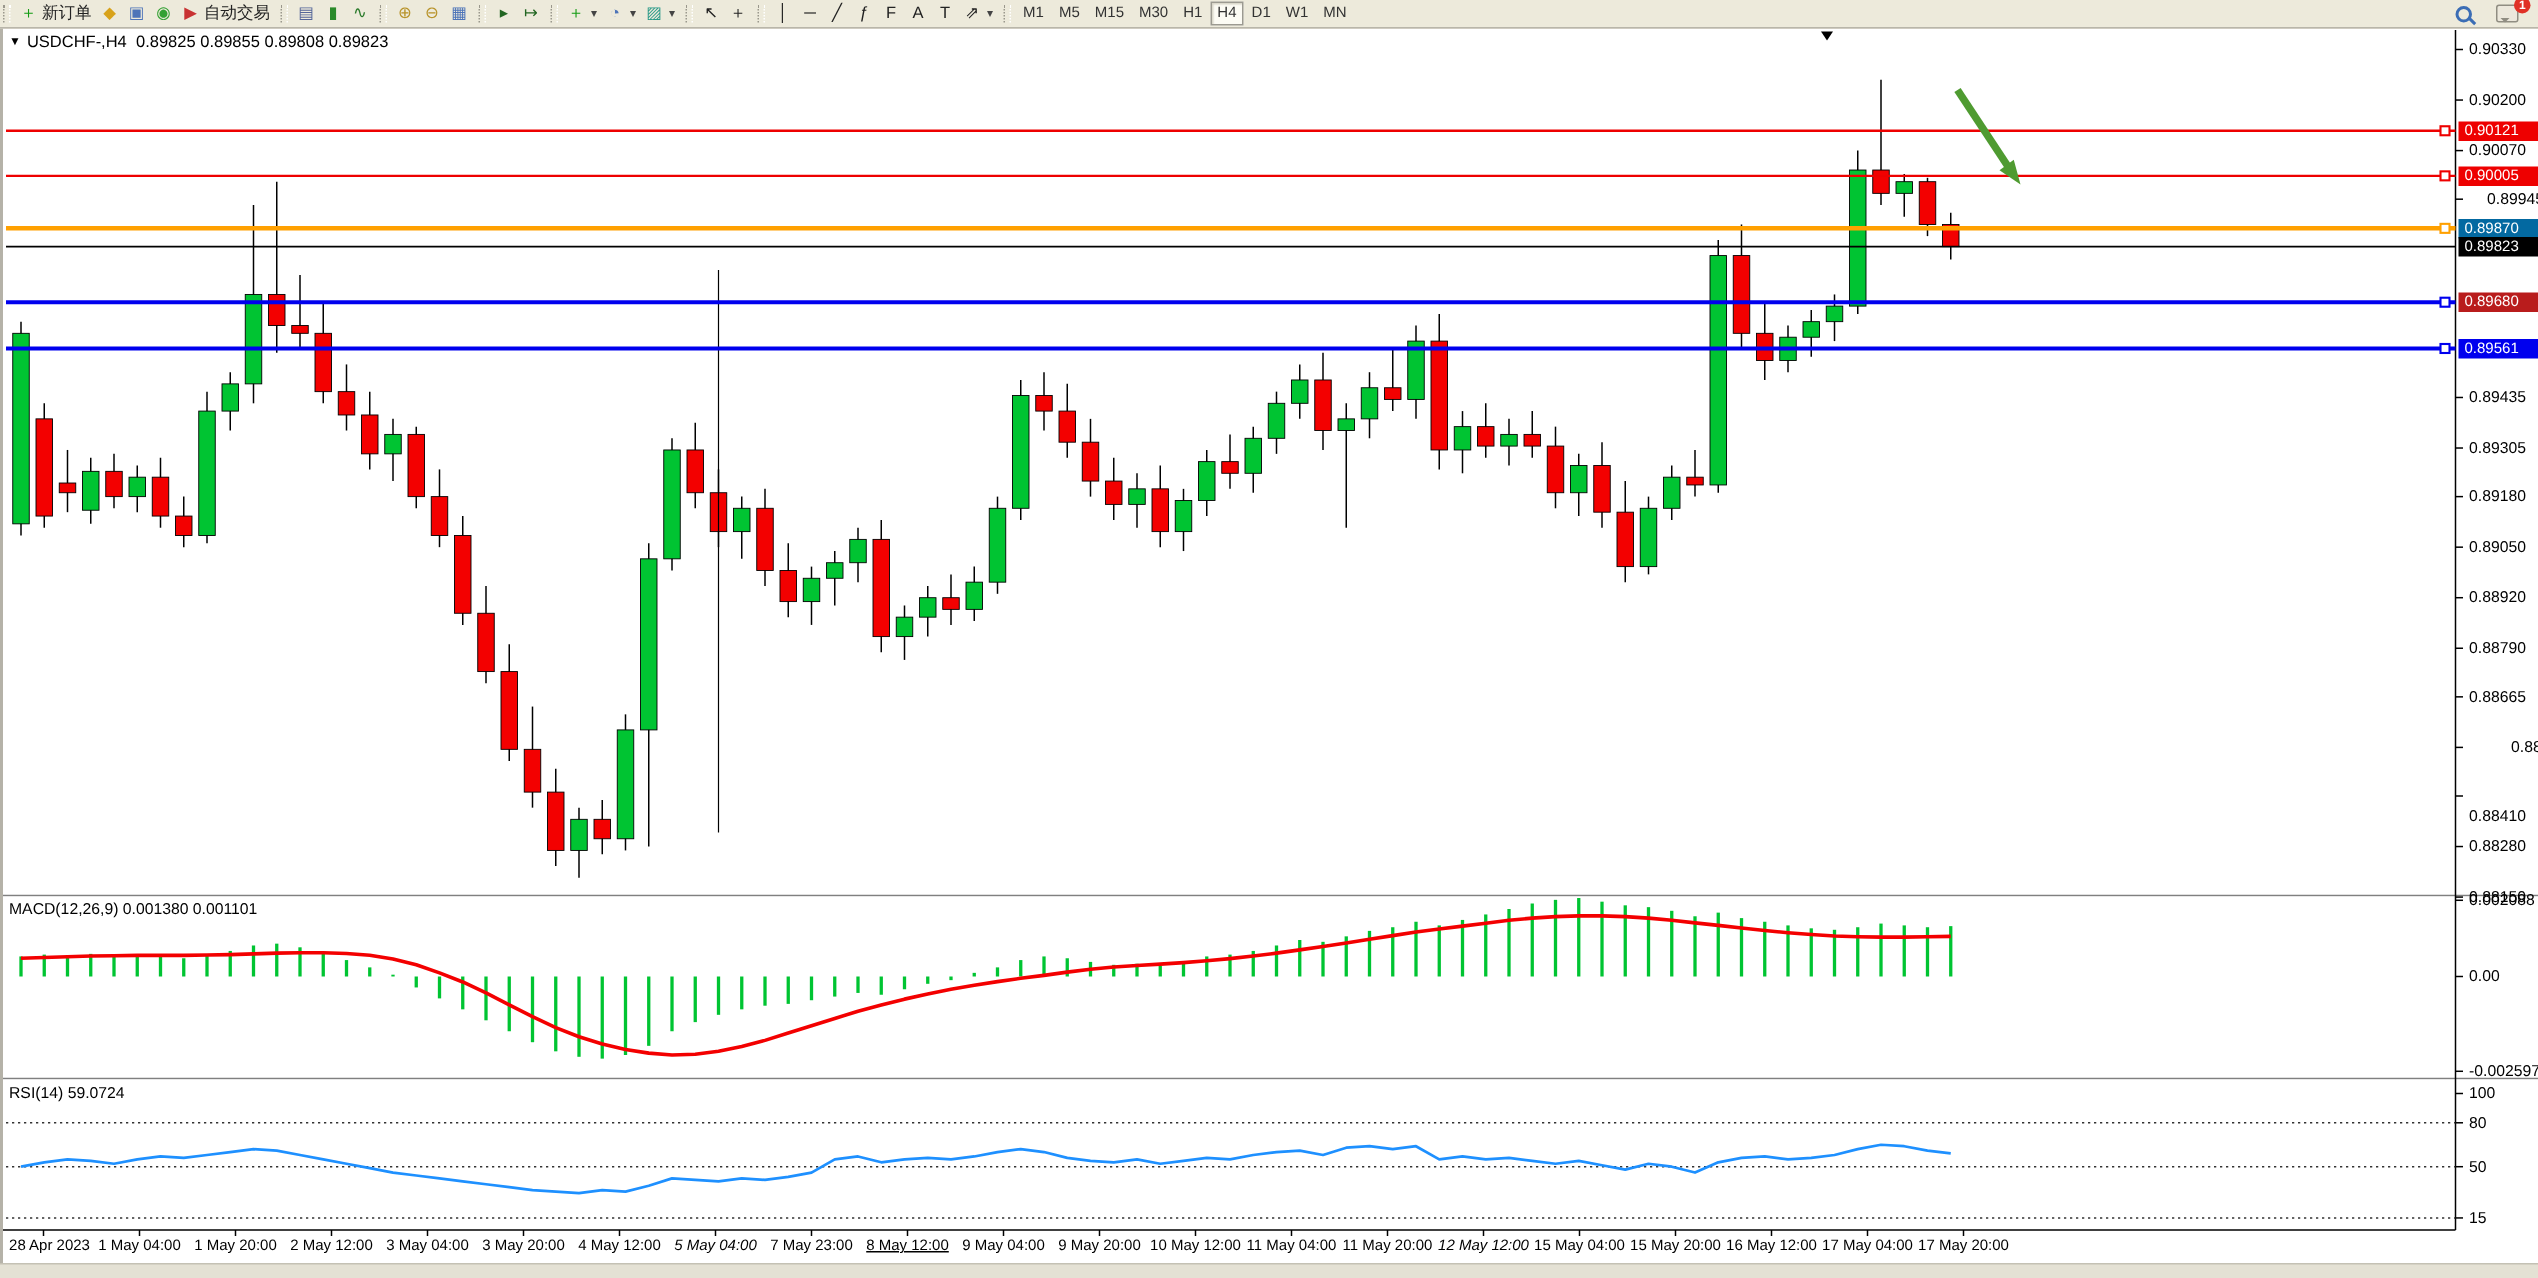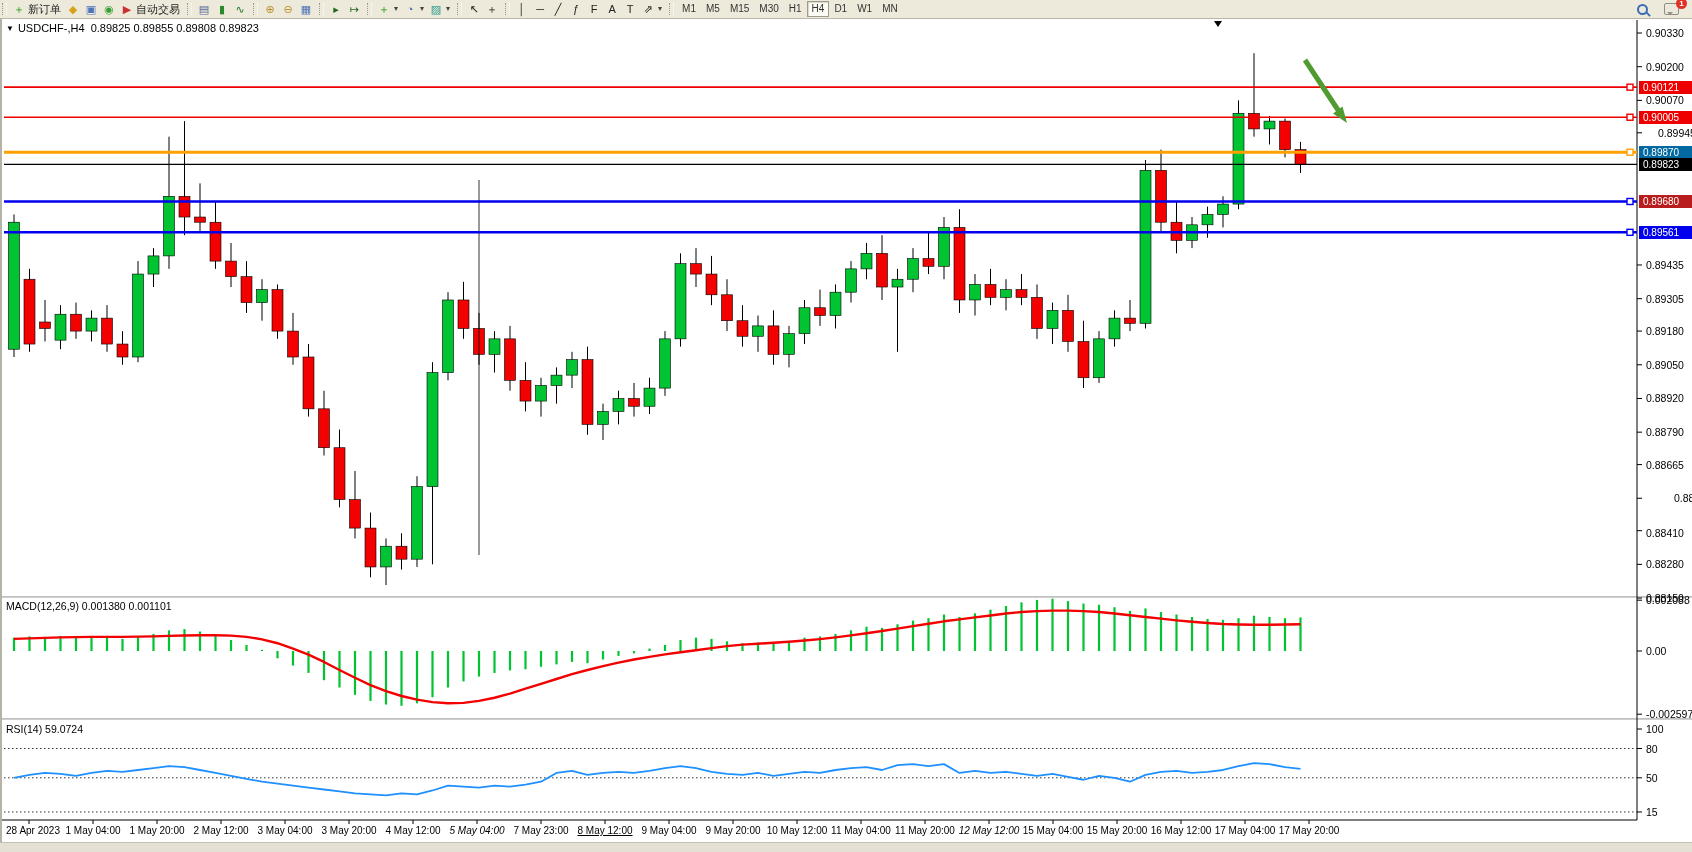--- a/index.html
+++ b/index.html
@@ -510,21 +510,21 @@
       <div class="lbl" style="left: 1646px; top: 94.392px;">0.90070</div>
       <div class="lbl" style="left: 1646px; top: 126.792px; padding-left: 12px;">0.89945</div>
       <div class="lbl" style="left: 1646px; top: 258.984px;">0.89435</div>
       <div class="lbl" style="left: 1646px; top: 292.68px;">0.89305</div>
       <div class="lbl" style="left: 1646px; top: 325.08px;">0.89180</div>
       <div class="lbl" style="left: 1646px; top: 358.776px;">0.89050</div>
       <div class="lbl" style="left: 1646px; top: 392.472px;">0.88920</div>
       <div class="lbl" style="left: 1646px; top: 426.168px;">0.88790</div>
       <div class="lbl" style="left: 1646px; top: 458.568px;">0.88665</div>
       <div class="lbl" style="left: 1646px; top: 492.264px; padding-left: 28px;">0.88535</div>
-      <div class="lbl" style="left: 1646px; top: 527px;">0.88410</div>
+      <div class="lbl" style="left: 1646px; top: 538px;">0.88410</div>
       <div class="lbl" style="left: 1646px; top: 558.36px;">0.88280</div>
       <div class="lbl" style="left: 1646px; top: 592.056px;">0.88150</div>
       <div class="pricebox" style="top: 80.6728px; background: rgb(238, 0, 0);">0.90121</div>
       <div class="pricebox" style="top: 110.74px; background: rgb(238, 0, 0);">0.90005</div>
       <div class="pricebox" style="top: 145.732px; background: #0369a1;">0.89870</div>
       <div class="pricebox" style="top: 194.98px; background: #b91c1c;">0.89680</div>
       <div class="pricebox" style="top: 225.825px; background: rgb(0, 0, 238);">0.89561</div>
       <div class="pricebox" style="top: 157.914px; background: rgb(0, 0, 0);">0.89823</div>
       <div class="lbl" style="left: 1646px; top: 594.193px;">0.002088</div>
       <div class="lbl" style="left: 1646px; top: 645px;">0.00</div>

